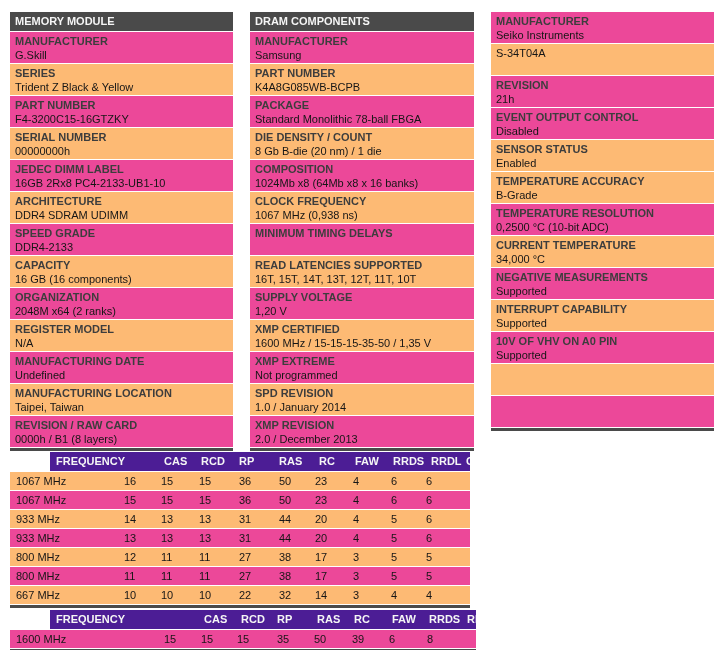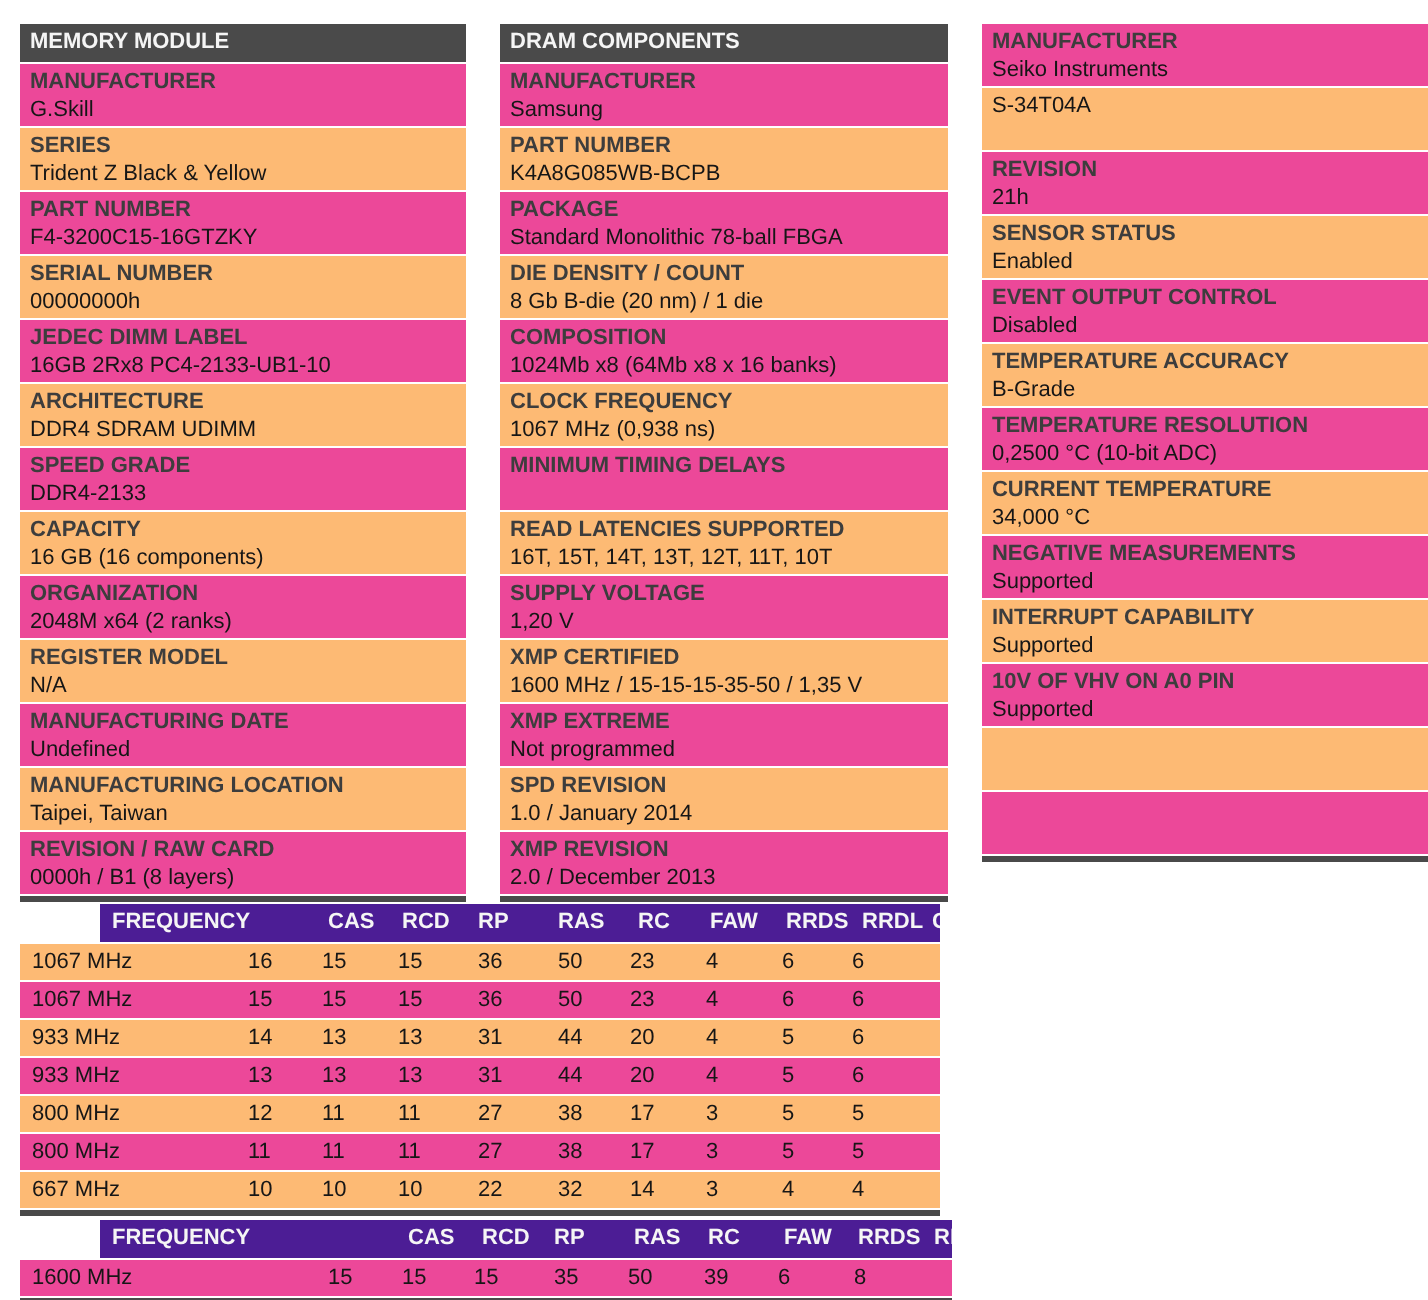--- a/index.html
+++ b/index.html
@@ -206,27 +206,27 @@
             <div class="flabel">MANUFACTURER</div>
             <div class="fvalue">Seiko Instruments</div>
           </div>
           <div class="pair light">
             <div class="fvalue">S-34T04A</div>
           </div>
           <div class="pair gray">
             <div class="flabel">REVISION</div>
             <div class="fvalue">21h</div>
           </div>
+          <div class="pair gray">
+            <div class="flabel">EVENT OUTPUT CONTROL</div>
+            <div class="fvalue">Disabled</div>
+          </div>
           <div class="pair light">
             <div class="flabel">SENSOR STATUS</div>
             <div class="fvalue">Enabled</div>
-          </div>
-          <div class="pair gray">
-            <div class="flabel">EVENT OUTPUT CONTROL</div>
-            <div class="fvalue">Disabled</div>
           </div>
           <div class="pair light">
             <div class="flabel">TEMPERATURE ACCURACY</div>
             <div class="fvalue">B-Grade</div>
           </div>
           <div class="pair gray">
             <div class="flabel">TEMPERATURE RESOLUTION</div>
             <div class="fvalue">0,2500 °C (10-bit ADC)</div>
           </div>
           <div class="pair light">

